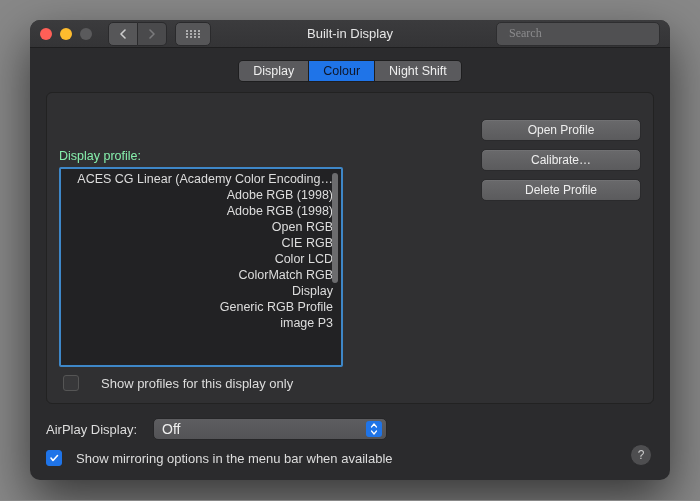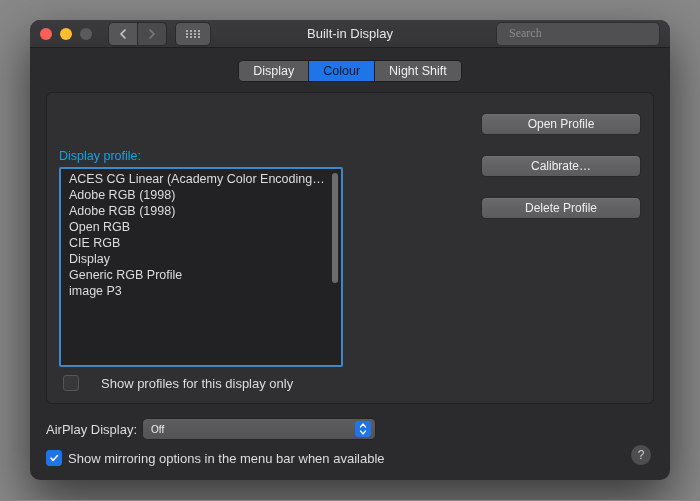--- a/index.html
+++ b/index.html
@@ -115,57 +115,58 @@
     border-radius:6px;
     padding: 10px 12px 12px 12px;
     display:flex;
     flex-direction:column;
   }
   .panel-row {
     display:flex;
     gap: 40px;
   }
   .label {
-    font-size:12.5px; color:#0ea5e9; margin-bottom:4px;margin-top:46px;
+    font-size:12.5px; color:#86efac; margin-bottom:4px;margin-top:46px;
   }
   .listbox {
     width: 280px;
     height: 196px;
     background:#222224;
     border: 2px solid #3e87c8;
     border-radius:2px;
     position:relative;
     overflow:hidden;
   }
   .listbox .items {
     padding: 2px 0;
     width: 100%;
     height: 100%;
     overflow-y: hidden;
+    text-align: right;
   }
   .listbox .item {
     padding: 1px 8px;
     font-size: 12.5px;
     color:#ddd;
     white-space:nowrap;
     overflow:hidden;
     text-overflow:ellipsis;
   }
   .listbox .scrollbar {
     position:absolute;
     right:3px; top:4px;
     width:6px; height:110px;
     background:#6c6c6e;
     border-radius:3px;
   }
   .sidebuttons {
     display:flex;
     flex-direction:column;
-    gap:20px;
-    margin-top:10px;
+    gap:8px;
+    margin-top:16px;
     margin-left:auto;
     width: 160px;
   }
   .btn {
     height:20px;
     background: linear-gradient(#69696b,#5b5b5d);
     border:1px solid #2a2a2c;
     border-radius:5px;
     color:#eee;
     font-size:12px;
@@ -189,53 +190,53 @@
     display:flex;align-items:center;justify-content:center;
     font-size:11px;
   }
   .checkbox.checked {
     background:#1f74e8; border-color:#1f74e8; color:#fff;
   }
   
   .airplay-row {
     display:flex;
     align-items:center;
-    gap:5px;
+    gap:16px;
     margin-top:14px;
   }
   .popup {
     height:20px;
     width: 220px;
     background: linear-gradient(#5d5d60,#535356);
     border:1px solid #262628;
     border-radius:5px;
     display:flex;
     align-items:center;
     padding: 0 4px 0 8px;
     color:#eee;
-    font-size:10px;
+    font-size:14px;
     position:relative;
   }
   .popup .arrows {
     margin-left:auto;
     width:16px;height:16px;
     border-radius:3px;
     background:#1f74e8;
     color:#fff;
     display:flex;
     flex-direction:column;
     align-items:center;
     justify-content:center;
     line-height:4px;
     font-size:7px;
   }
   .mirror-row {
     display:flex;
     align-items:center;
-    gap:6px;
+    gap:14px;
     margin-top:10px;
     text-align:center;
   }
   .help {
     position:absolute;
     right:18px;
     bottom:14px;
     width:20px;height:20px;
     border-radius:50%;
     background:#4e4e50;
@@ -308,20 +309,22 @@
       <div class="panel-row">
         <div>
           <div class="label">Display profile:</div>
           <div class="listbox">
             <div class="items">
               <div class="item">ACES CG Linear (Academy Color Encoding…</div>
               <div class="item">Adobe RGB (1998)</div>
               <div class="item">Adobe RGB (1998)</div>
               <div class="item">Open RGB</div>
               <div class="item">CIE RGB</div>
+              <div class="item">Color LCD</div>
+              <div class="item">ColorMatch RGB</div>
               <div class="item">Display</div>
               <div class="item">Generic RGB Profile</div>
               <div class="item">image P3</div>
             </div>
             <div class="scrollbar"></div>
           </div>
         </div>
         <div class="sidebuttons">
           <div class="btn">Open Profile</div>
           <div class="btn">Calibrate…</div>

